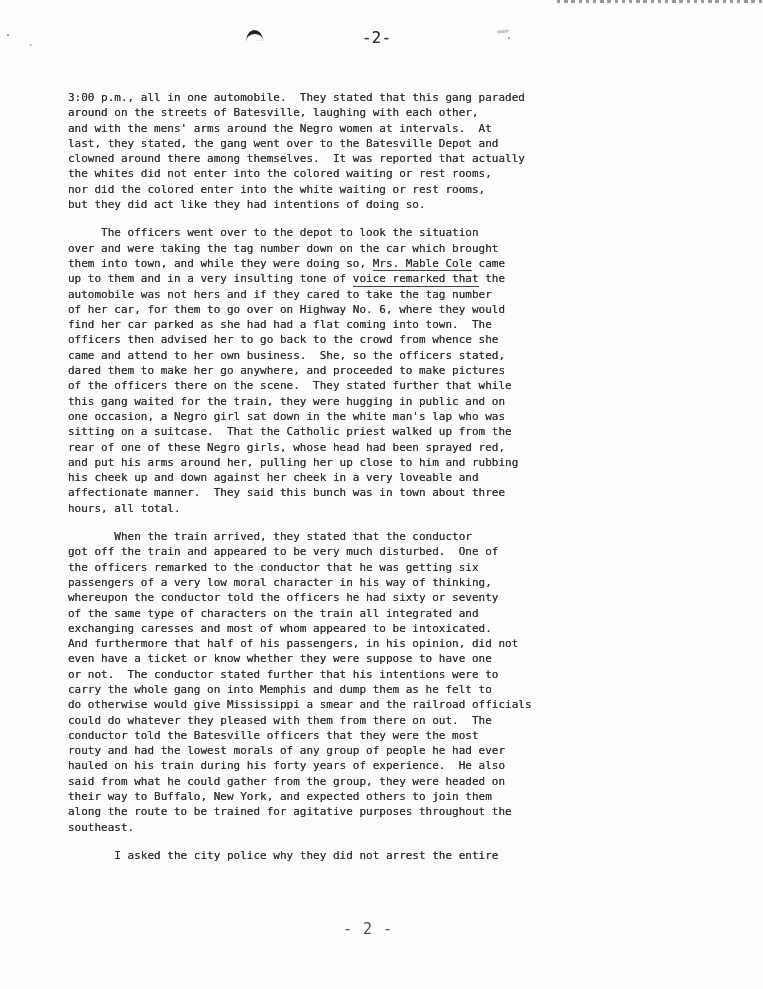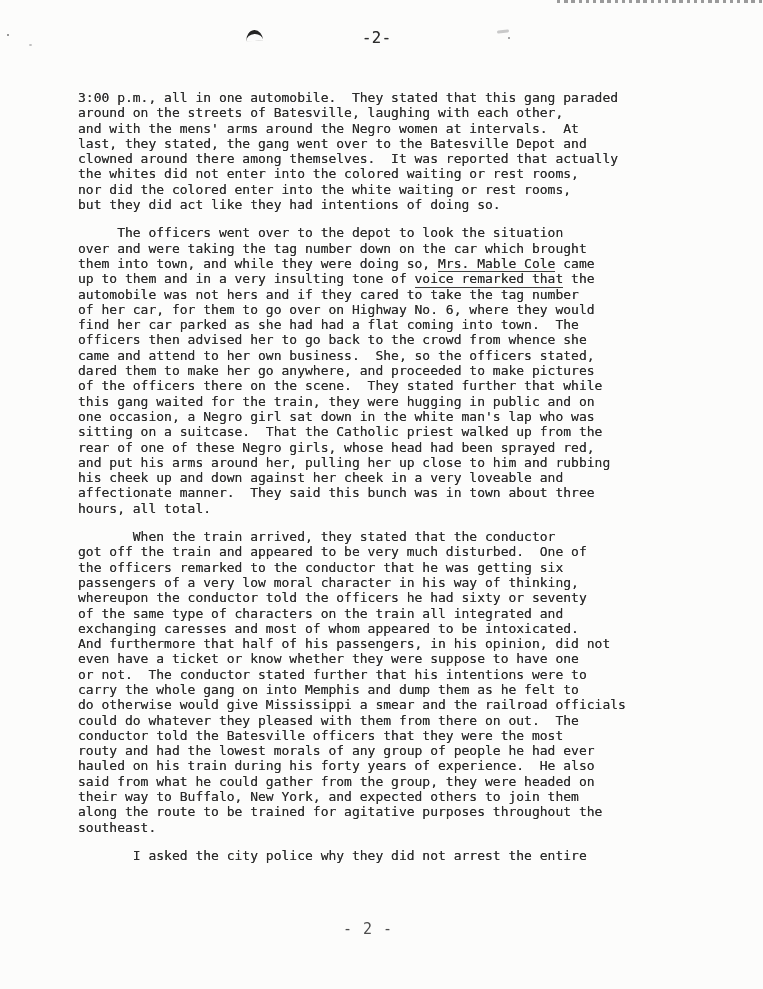--- a/index.html
+++ b/index.html
@@ -39,23 +39,23 @@
   .page-footer-number {
     position: absolute;
     left: 343px;
     top: 920px;
     font-size: 15px;
     color: #4d4d4d;
     letter-spacing: 1px;
   }
   .body-text {
     position: absolute;
-    left: 78px;
+    left: 68px;
     top: 90px;
-    font-size: 13px;
+    font-size: 11px;
     line-height: 15.3px;
     white-space: pre;
     text-shadow: 0 0 0.6px rgba(35,35,35,0.7);
   }
   .paragraph { margin-bottom: 13px; }
   .line { height: 15.3px; }
   .pen-underline {
     border-bottom: 1.7px solid #3d3d3d;
     padding-bottom: 0.5px;
   }

